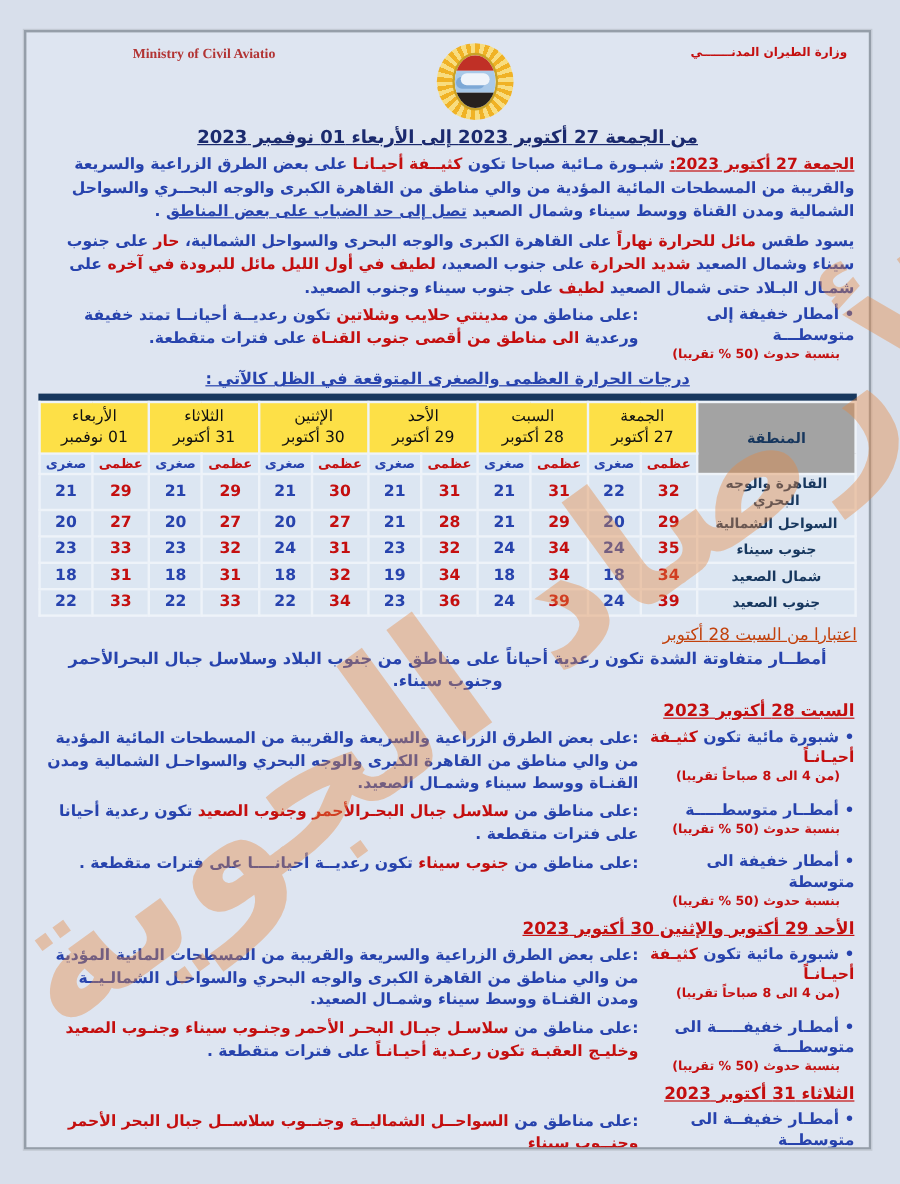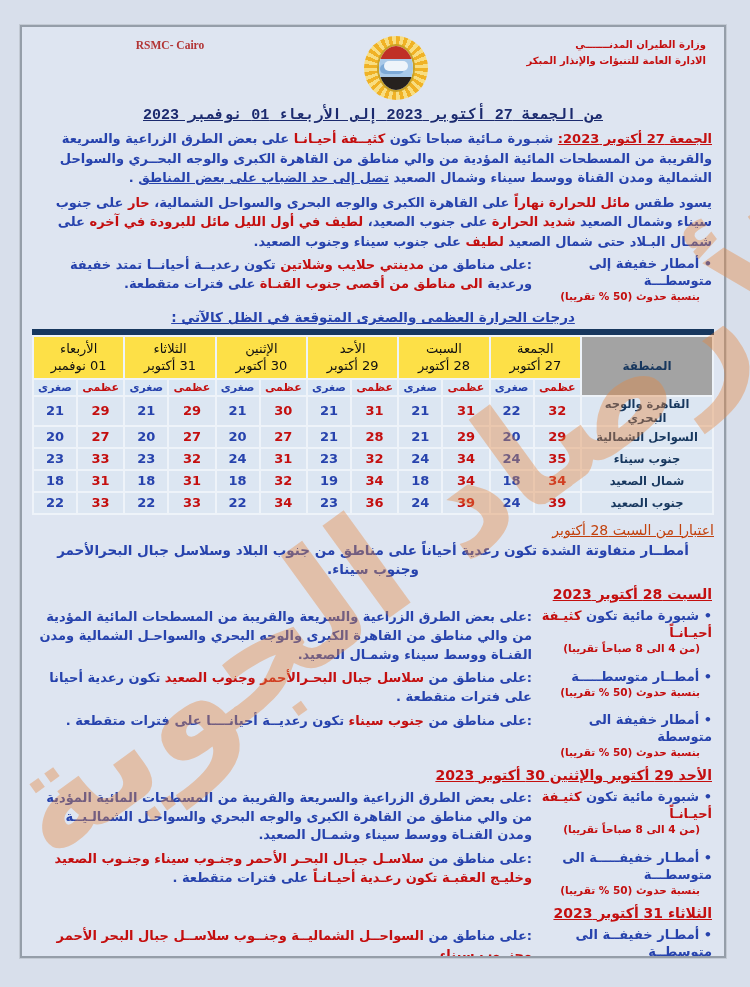--- a/index.html
+++ b/index.html
@@ -21,21 +21,21 @@
           display:flex; align-items:center; justify-content:center; }
   .logo-oval { width:38px; height:48px; border-radius:50% / 50%; border:2px solid #c9a227;
                overflow:hidden; display:flex; flex-direction:column; background:#fff; }
   .band-red { flex:1; background:#c03026; }
   .band-mid { flex:1.35; background:#a9c9e8; position:relative; }
   .cloud { position:absolute; left:5px; top:2px; width:24px; height:10px; background:#eef4fa; border-radius:6px;
            box-shadow:-4px 3px 0 0 #7da9d6; }
   .band-black { flex:1; background:#26211e; }
   
   .title { text-align:center; color:#2e3fa8; font-weight:bold; font-size:17px; text-decoration:underline; margin-top:4px; }
-  .daterange { text-align:center; color:#1b2a6e; font-weight:bold; font-size:15px; text-decoration:underline; margin-top:5px;font-family:Liberation Mono, monospace; }
+  .daterange { text-align:center; color:#1b2a6e; font-weight:bold; font-size:15px; text-decoration:underline; margin-top:5px; }
   
   .para { font-size:13px; font-weight:bold; line-height:1.5; text-align:right; margin:5px 2px 0; }
   .b  { color:#2743ad; }
   .r  { color:#c40f0f; }
   .bu { color:#2743ad; text-decoration:underline; }
   .ru { color:#c40f0f; text-decoration:underline; }
   .bullet { display:flex; gap:8px; margin:5px 2px 0; align-items:flex-start; }
   .bullet .label { width:172px; flex:none; font-size:13px; font-weight:bold; line-height:1.3; }
   .bullet .label::before { content:"\2022  "; color:#2743ad; }
   .bullet .label .sub { display:block; color:#c40f0f; font-size:10.5px; padding-right:12px; }
@@ -62,34 +62,33 @@
         opacity:0.40; pointer-events:none; z-index:5; white-space:nowrap; }
 </style>
 </head>
 <body>
 
 <div class="page">
   <div class="doc">
 
     <div class="hdr">
       <div class="hdr-en">
-        <div>RSMC- Cairo</div>
+        <div>Ministry of Civil Aviatio</div>
       </div>
       <div class="logo">
         <div class="logo-oval">
           <div class="band-red"></div>
           <div class="band-mid">
             <div class="cloud"></div>
           </div>
           <div class="band-black"></div>
         </div>
       </div>
       <div class="hdr-ar">
         <div>وزارة الطيران المدنـــــــي</div>
-        <div>الادارة العامة للتنبؤات والإنذار المبكر</div>
       </div>
     </div>
 
     <div class="daterange">من الجمعة 27 أكتوبر 2023  إلى الأربعاء 01 نوفمبر 2023</div>
 
     <div class="para"><span class="ru">الجمعة 27 أكتوبر 2023:</span><span class="b"> شبـورة مـائية صباحا تكون </span><span class="r">كثيــفة أحيـانـا</span><span class="b"> على بعض الطرق الزراعية والسريعة والقريبة من المسطحات المائية المؤدية من والي مناطق من القاهرة الكبرى والوجه البحــري والسواحل الشمالية ومدن القناة ووسط سيناء وشمال الصعيد </span><span class="bu">تصل إلى حد الضباب على بعض المناطق</span><span class="b"> .</span></div>
     <div class="para"><span class="b">يسود طقس </span><span class="r">مائل للحرارة نهاراً</span><span class="b"> على القاهرة الكبرى والوجه البحرى والسواحل الشمالية، </span><span class="r">حار</span><span class="b"> على جنوب سيناء وشمال الصعيد </span><span class="r">شديد الحرارة</span><span class="b"> على جنوب الصعيد، </span><span class="r">لطيف في أول الليل مائل للبرودة في آخره</span><span class="b"> على شمـال البـلاد حتى شمال الصعيد </span><span class="r">لطيف</span><span class="b"> على جنوب سيناء وجنوب الصعيد.</span></div>
 
     <div class="bullet">
       <div class="label">

